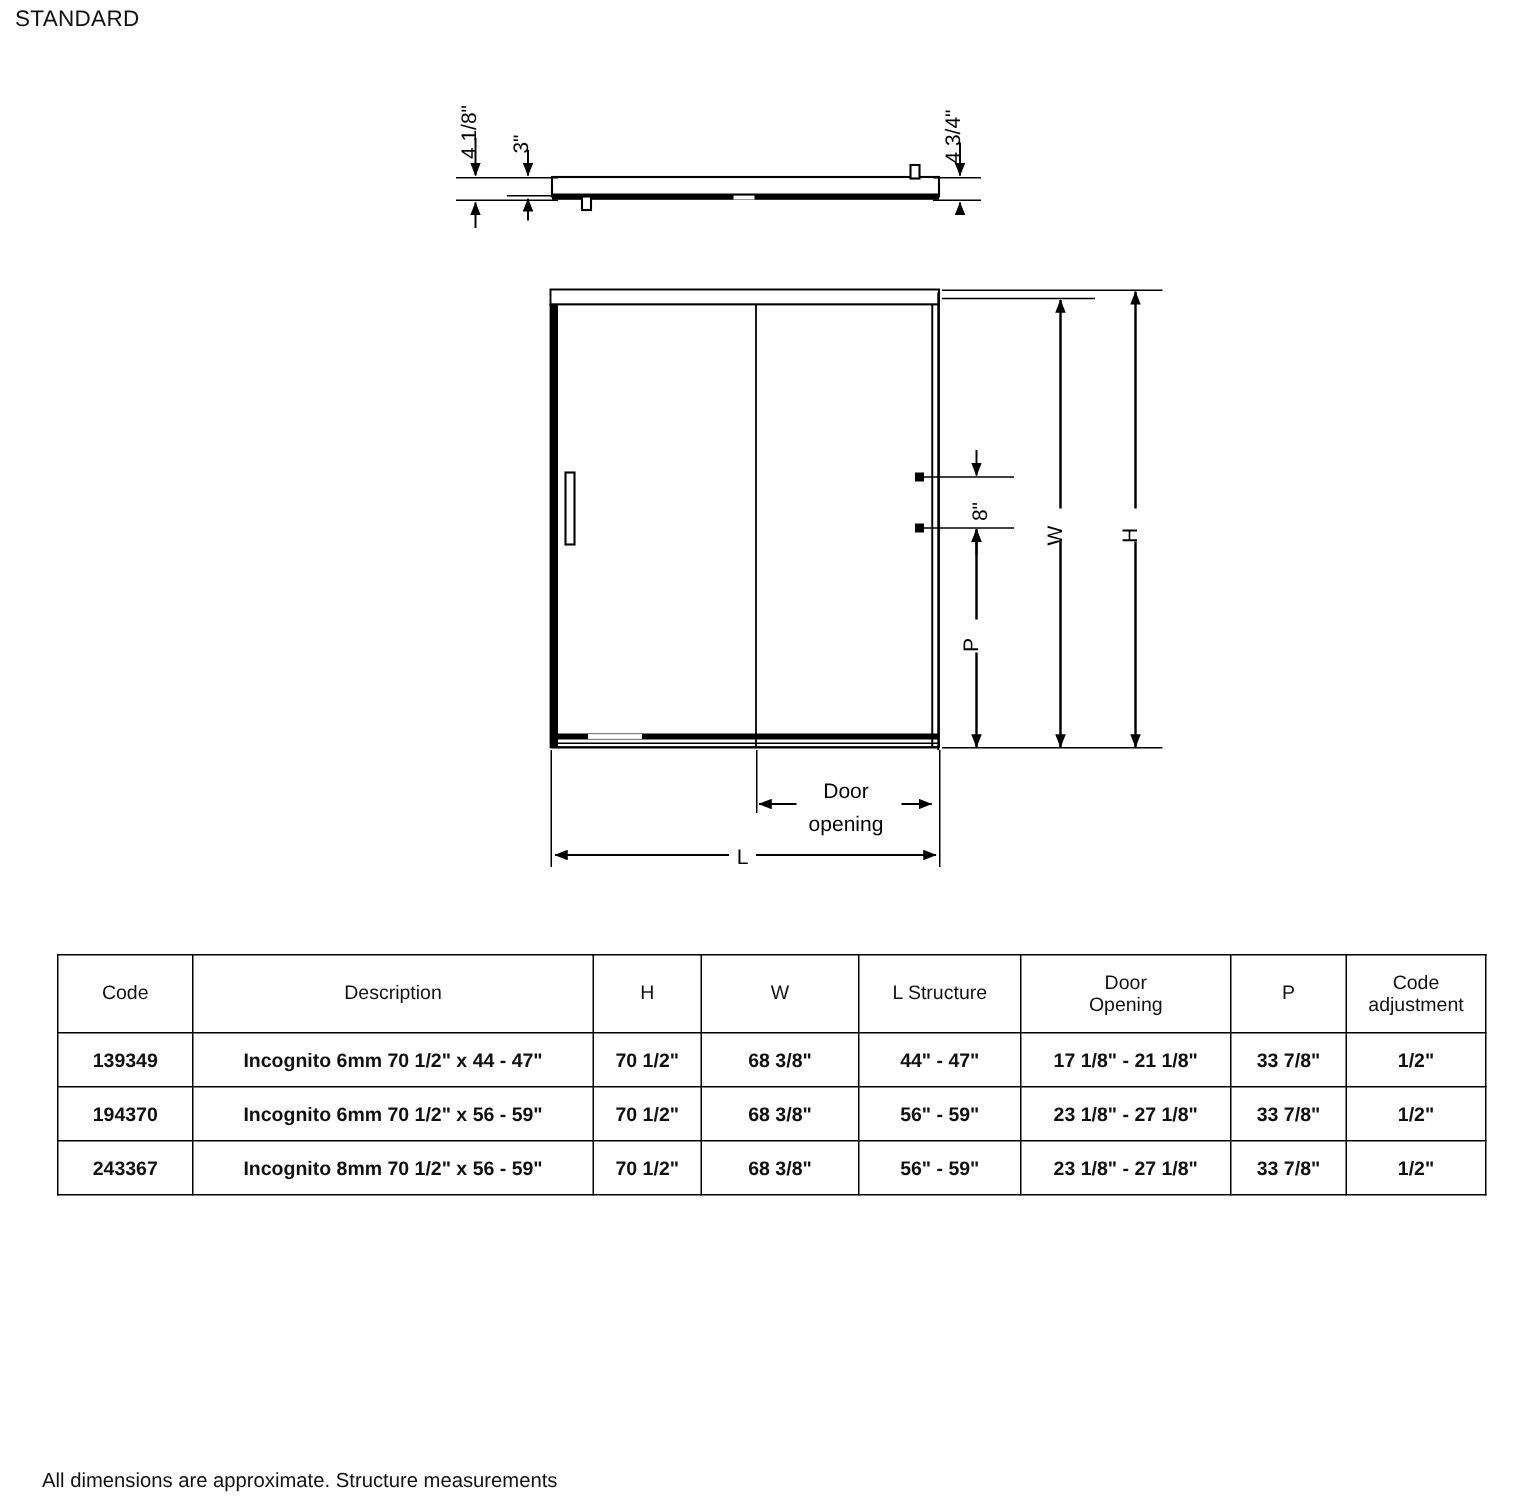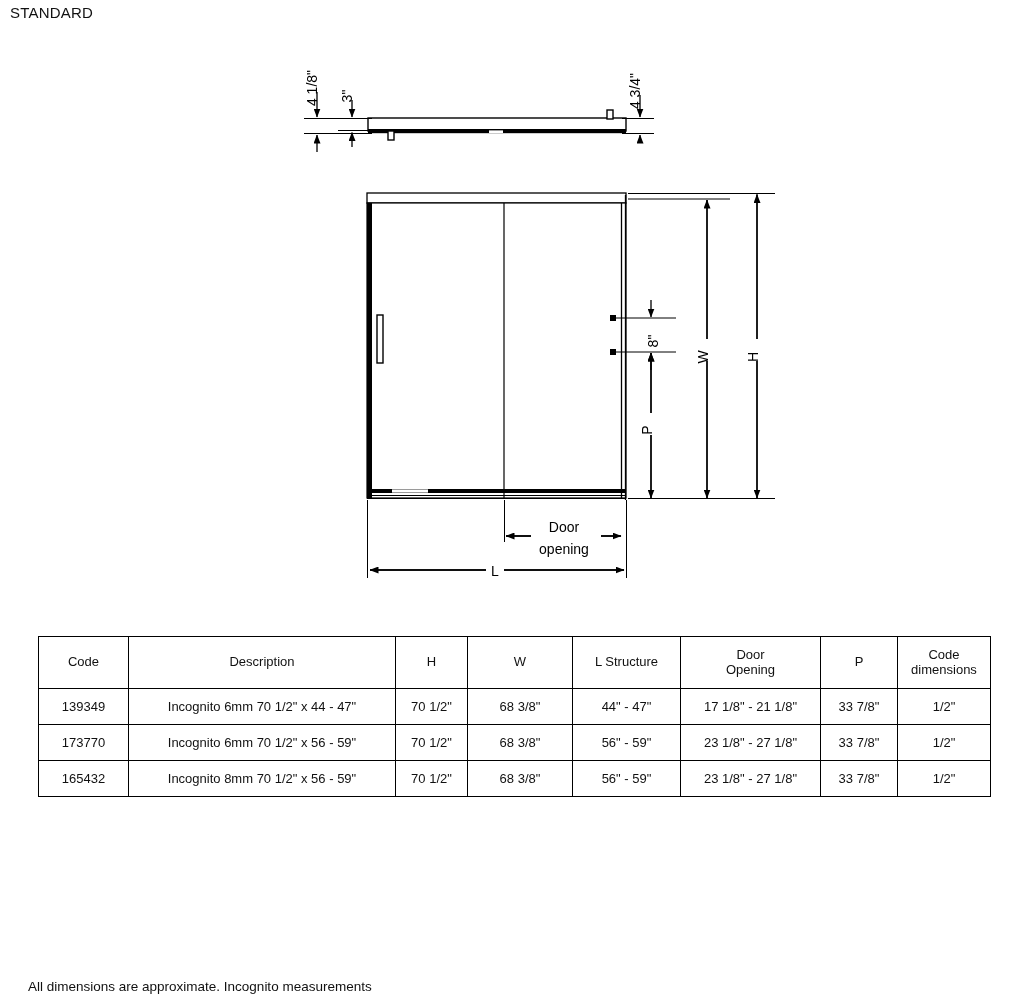--- a/index.html
+++ b/index.html
@@ -59,20 +59,21 @@
     padding: 0;
     color: #111;
     font-weight: normal;
   }
   #spec-table thead th {
     height: 51px;
     line-height: 1.15;
   }
   #spec-table tbody td {
     height: 35px;
+    font-weight: bold;
   }
   .col-code { width: 90px; }
   .col-desc { width: 267px; }
   .col-h    { width: 72px; }
   .col-w    { width: 105px; }
   .col-l    { width: 108px; }
   .col-do   { width: 140px; }
   .col-p    { width: 77px; }
   .col-wall { width: 93px; }
   .footnote {
@@ -218,56 +219,56 @@
         <th>H</th>
         <th>W</th>
         <th>L  Structure</th>
         <th>
           <div>Door</div>
           <div>Opening</div>
         </th>
         <th>P</th>
         <th>
           <div>Code</div>
-          <div>dimensions</div>
+          <div>adjustment</div>
         </th>
       </tr>
     </thead>
     <tbody id="spec-table-body">
         <tr>
           <td>139349</td>
           <td>Incognito 6mm 70 1/2" x 44 - 47"</td>
           <td>70 1/2"</td>
           <td>68 3/8"</td>
           <td>44" - 47"</td>
           <td>17 1/8" - 21 1/8"</td>
           <td>33 7/8"</td>
           <td>1/2"</td>
         </tr>
         <tr>
-          <td>173770</td>
+          <td>194370</td>
           <td>Incognito 6mm 70 1/2" x 56 - 59"</td>
           <td>70 1/2"</td>
           <td>68 3/8"</td>
           <td>56" - 59"</td>
           <td>23 1/8" - 27 1/8"</td>
           <td>33 7/8"</td>
           <td>1/2"</td>
         </tr>
         <tr>
-          <td>165432</td>
+          <td>243367</td>
           <td>Incognito 8mm 70 1/2" x 56 - 59"</td>
           <td>70 1/2"</td>
           <td>68 3/8"</td>
           <td>56" - 59"</td>
           <td>23 1/8" - 27 1/8"</td>
           <td>33 7/8"</td>
           <td>1/2"</td>
         </tr>
       </tbody>
   </table>
 
   <div class="footnote">
-    <div>All dimensions are approximate. Incognito measurements</div>
+    <div>All dimensions are approximate. Structure measurements</div>
     
   </div>
 
 </div>
 
 </body></html>

